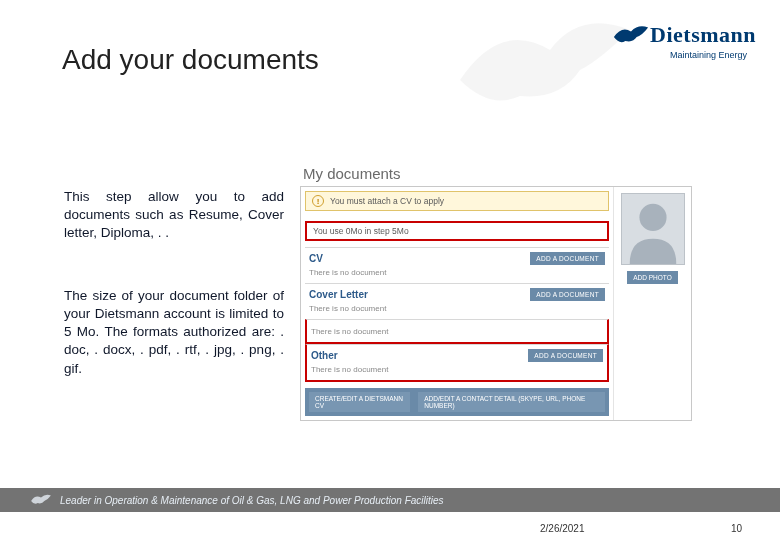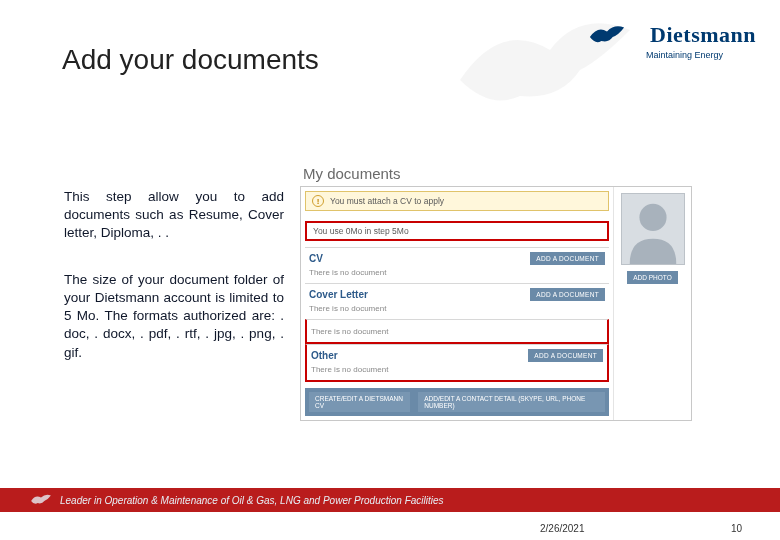--- a/index.html
+++ b/index.html
@@ -3,29 +3,29 @@
 <meta charset="utf-8">
 <style>
   * { box-sizing: border-box; margin: 0; padding: 0; }
   body { width: 780px; height: 540px; background: #fff; font-family: Arial, sans-serif; position: relative; overflow: hidden; }
 
   
   .bird-wm { position: absolute; top: -20px; left: 430px; width: 220px; height: 160px; opacity: 0.08; }
   .bird-wm svg { width: 100%; height: 100%; }
 
   .logo { position: absolute; top: 20px; right: 24px; text-align: left; }
-  .logo-row { display: flex; align-items: center; gap: 24px; }
+  .logo-row { display: flex; align-items: center; gap: 0; }
   .logo-bird { width: 38px; height: 30px; }
   .logo-text { font-family: Georgia, 'Times New Roman', serif; font-weight: bold; font-size: 22px; color: #003a70; letter-spacing: 0.5px; }
   .logo-tag { font-size: 9px; color: #003a70; margin-left: 58px; font-family: Arial, sans-serif; }
 
   .title { position: absolute; top: 44px; left: 62px; font-size: 28px; color: #222; font-weight: 400; }
 
   .left-col { position: absolute; top: 188px; left: 64px; width: 220px; font-size: 13.5px; color: #0f172a; line-height: 1.35; text-align: justify; }
-  .para2 { margin-top: 28px; }
+  .para2 { margin-top: 44px; }
 
   .screenshot { position: absolute; top: 186px; left: 300px; width: 392px; border: 1px solid #c8c8c8; background: #fff; font-size: 9px; }
   .sc-title { font-size: 15px; color: #6a6a6a; padding: 0 0 6px 2px; font-weight: 300; border: none; position: absolute; top: -22px; left: 0; }
   .sc-body { display: flex; }
   .sc-main { flex: 1; }
   .sc-side { width: 78px; padding: 6px 4px 4px 4px; border-left: 1px solid #e4e4e4; display: flex; flex-direction: column; align-items: center; }
 
   .warn { margin: 4px 4px 0 4px; border: 1px solid #e0c36a; background: #fff7db; padding: 3px 6px; display: flex; align-items: center; gap: 6px; color: #5a5a5a; font-size: 8.5px; }
   .warn-ic { width: 12px; height: 12px; border-radius: 50%; border: 1px solid #d0a030; display: flex; align-items: center; justify-content: center; font-size: 8px; color: #c08000; font-weight: bold; }
 
@@ -38,21 +38,21 @@
   .sec-empty { color: #8a8a8a; font-size: 8px; margin-top: 3px; }
   .btn-add { background: #6a8aa8; color: #fff; font-size: 6.5px; padding: 3px 6px; letter-spacing: 0.3px; }
 
   .bottom-bar { margin: 6px 4px 4px 4px; background: #6a8aa8; padding: 4px; display: flex; gap: 8px; }
   .bottom-bar .b { background: #7896b2; color: #fff; font-size: 6.5px; padding: 3px 6px; }
 
   .avatar { width: 64px; height: 72px; background: #d8dde2; border: 1px solid #bcc2c8; position: relative; overflow: hidden; }
   .avatar svg { width: 100%; height: 100%; }
   .btn-photo { background: #6a8aa8; color: #fff; font-size: 6.5px; padding: 3px 6px; margin-top: 6px; }
 
-  .footer { position: absolute; left: 0; right: 0; bottom: 28px; height: 24px; background: #b91c1c; display: flex; align-items: center; padding-left: 30px; }
+  .footer { position: absolute; left: 0; right: 0; bottom: 28px; height: 24px; background: #737373; display: flex; align-items: center; padding-left: 30px; }
   .footer-bird { width: 22px; height: 18px; margin-right: 8px; opacity: 0.8; }
   .footer-text { color: #e6edf4; font-size: 10px; font-style: italic; }
 
   .date { position: absolute; bottom: 6px; left: 540px; font-size: 10px; color: #333; }
   .pagenum { position: absolute; bottom: 6px; right: 38px; font-size: 10px; color: #333; }
 </style>
 </head>
 <body>
 
 <div class="bird-wm">

